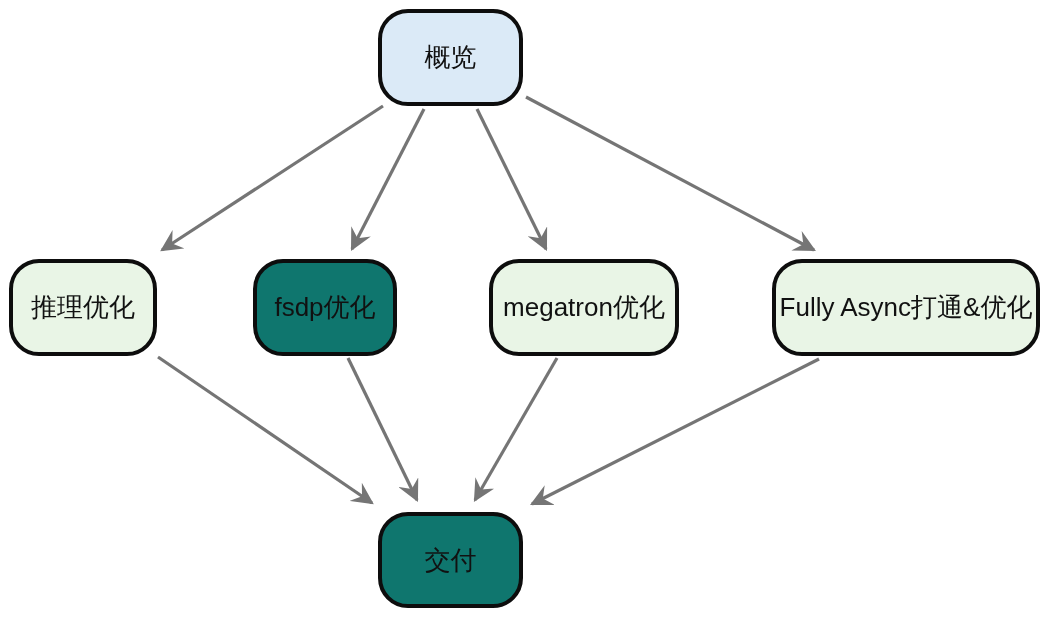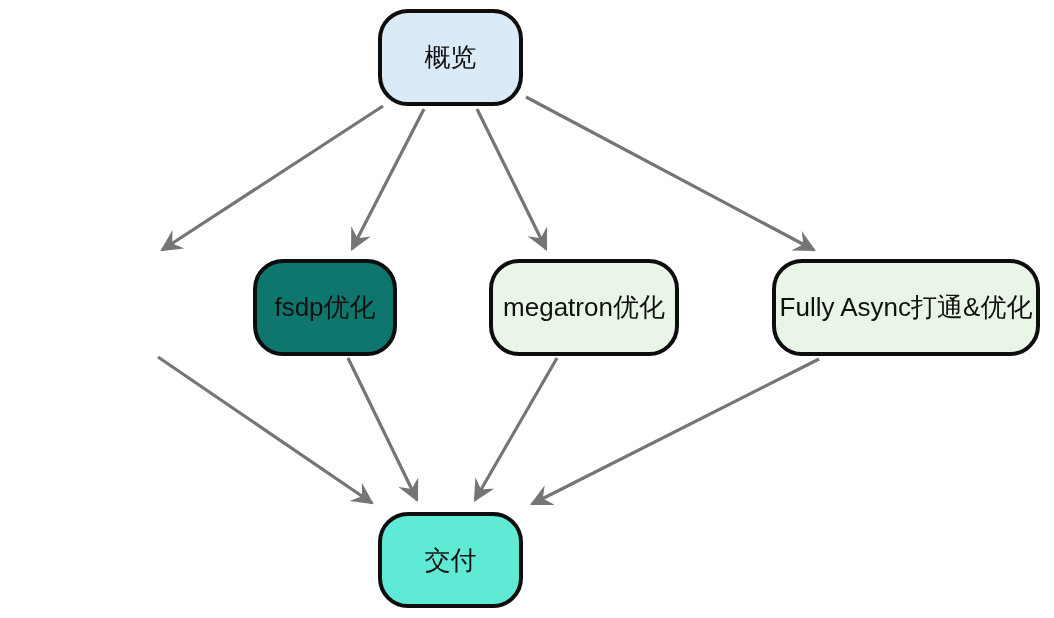--- a/index.html
+++ b/index.html
@@ -67,30 +67,33 @@
     <line class="edge" x1="158" y1="357" x2="372" y2="503" marker-end="url(#arrowhead)"></line>
     <line class="edge" x1="348" y1="358" x2="417" y2="500" marker-end="url(#arrowhead)"></line>
     <line class="edge" x1="557" y1="358" x2="475" y2="500" marker-end="url(#arrowhead)"></line>
     <line class="edge" x1="819" y1="359" x2="532" y2="504" marker-end="url(#arrowhead)"></line>
   </svg>
 
   <div class="node node-overview" style="background-color: rgb(219, 234, 247);">
     <span>概览</span>
   </div>
 
+  <div class="node node-inference" style="background-color: rgb(233, 245, 230);">
+    <span>推理优化</span>
+  </div>
 
   <div class="node node-fsdp" style="background-color: #0f766e;">
     <span>fsdp优化</span>
   </div>
 
   <div class="node node-fullyasync" style="background-color: rgb(233, 245, 230);">
     <span>Fully Async打通&amp;优化</span>
   </div>
 
   <div class="node node-megatron" style="background-color: rgb(233, 245, 230);">
     <span>megatron优化</span>
   </div>
 
-  <div class="node node-delivery" style="background-color: #5eead4;">
+  <div class="node node-delivery" style="background-color: #0f766e;">
     <span>交付</span>
   </div>
 
 </div>
 
 </body></html>

